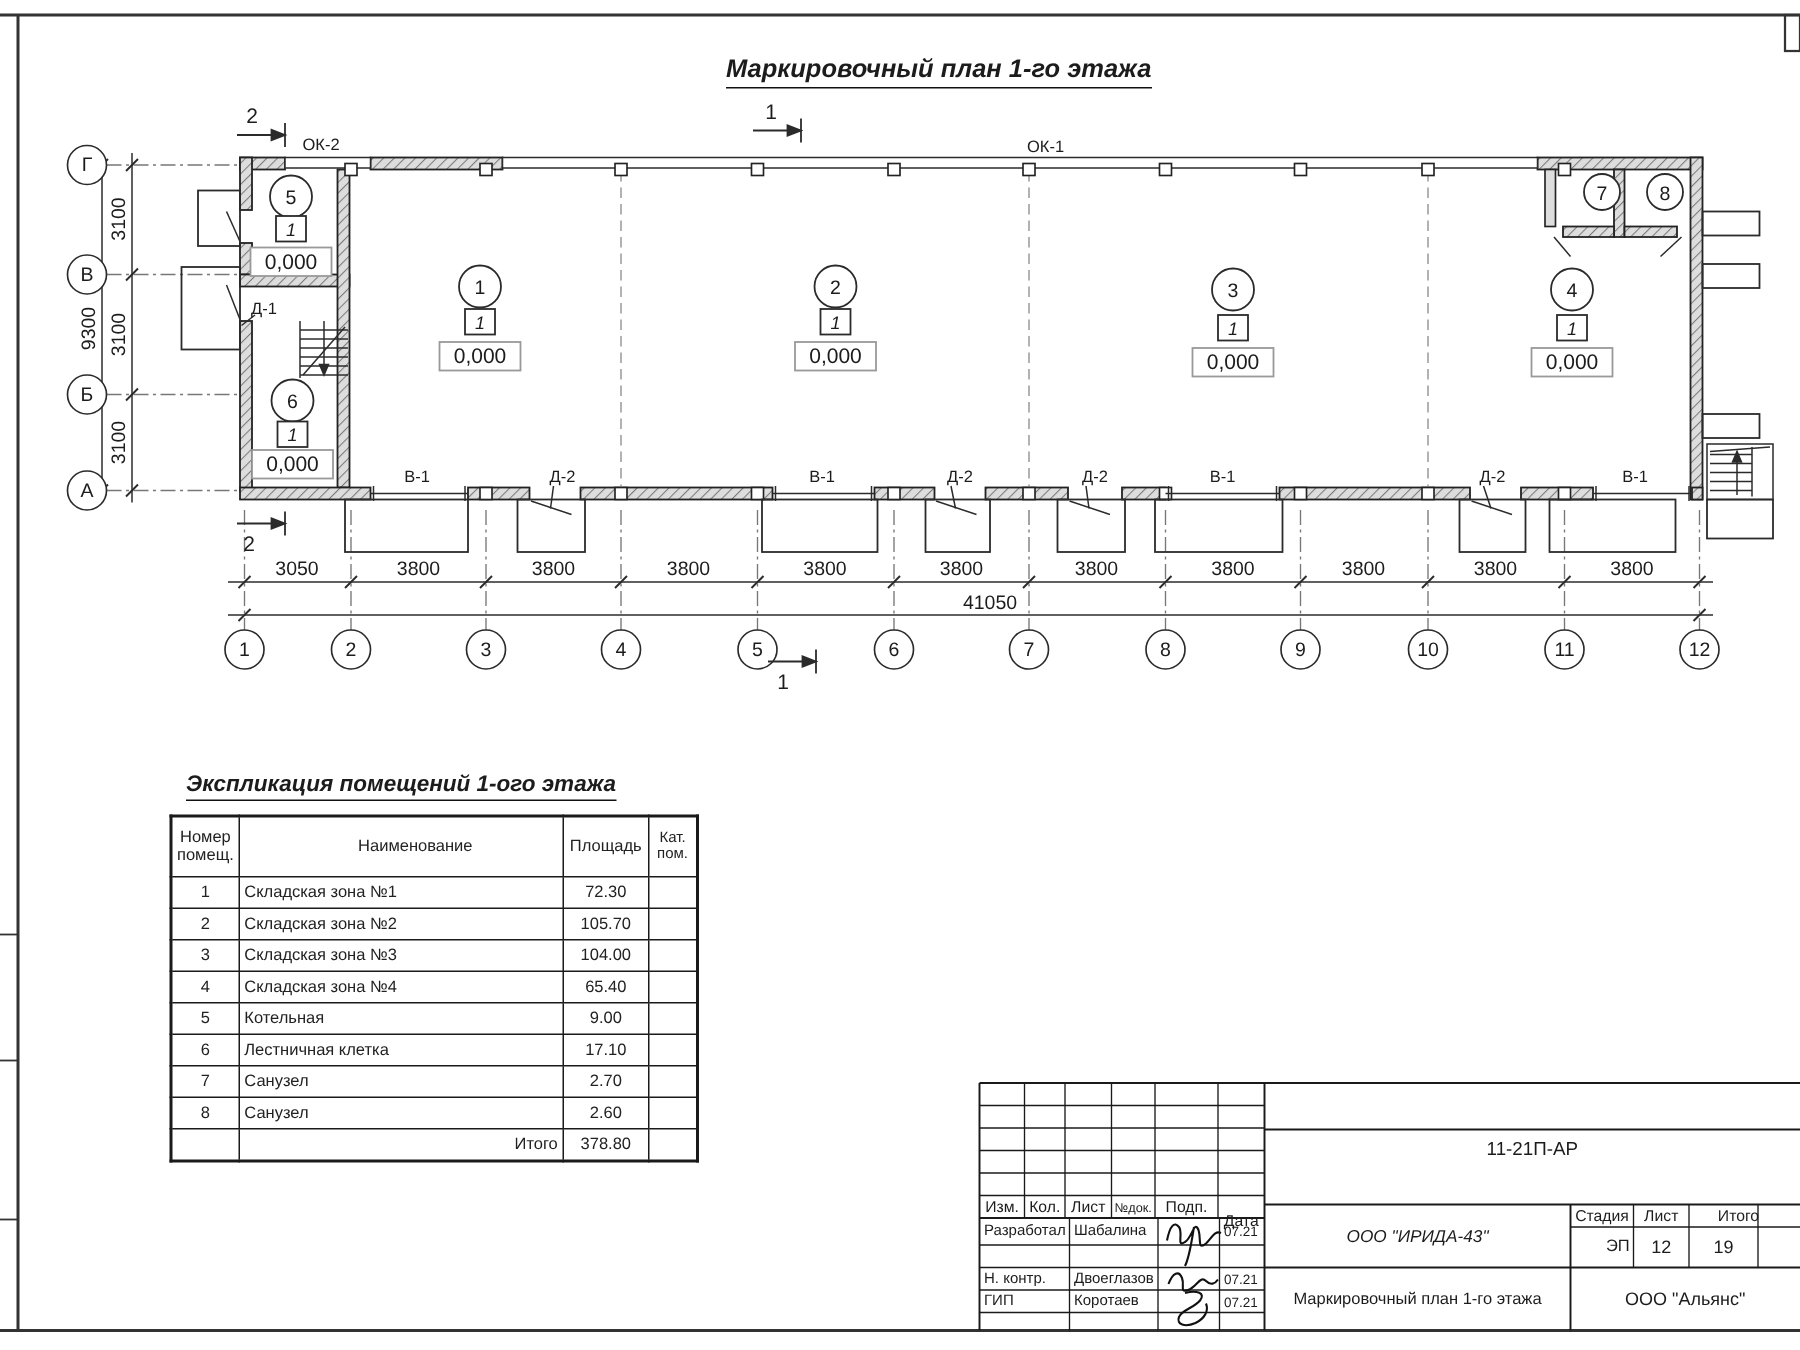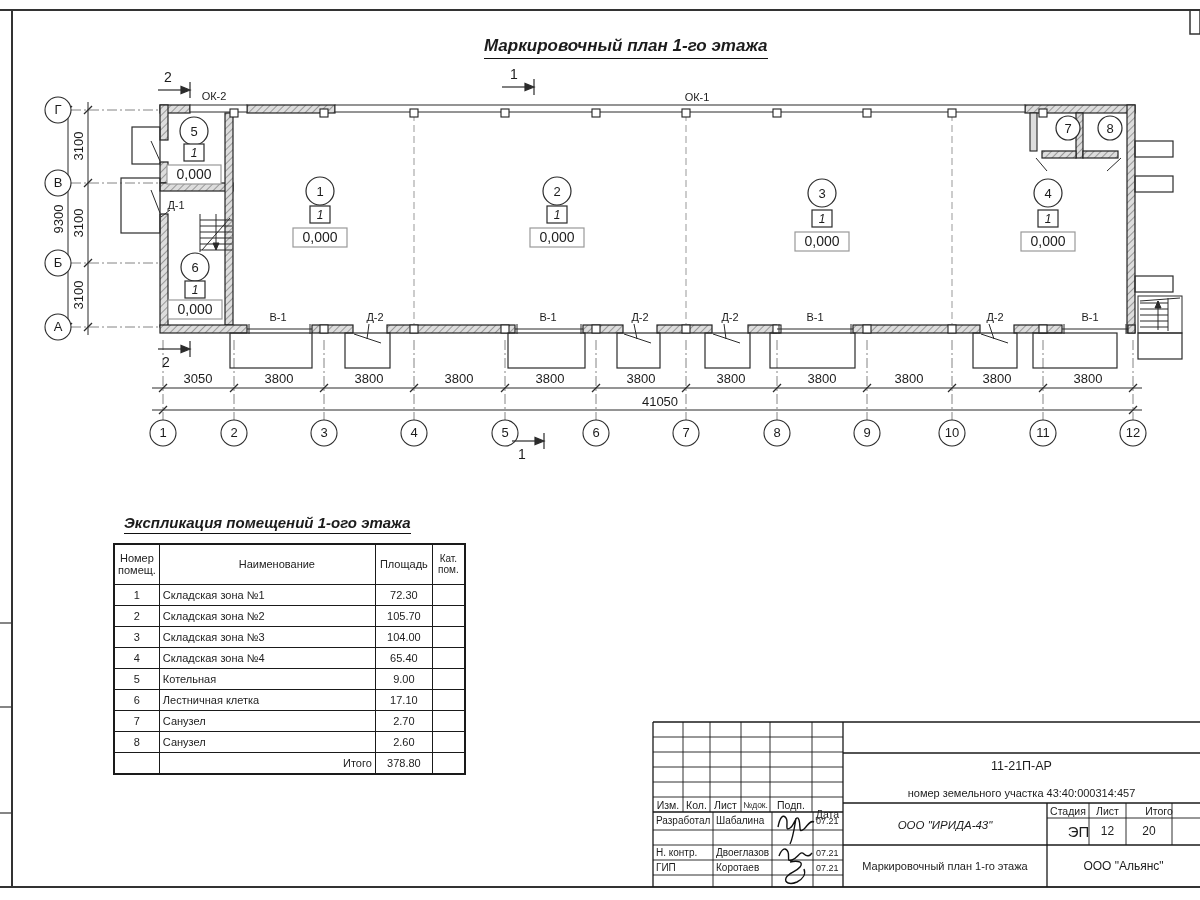--- a/index.html
+++ b/index.html
@@ -491,21 +491,20 @@
     <tr class="rw" style="height:22px;">
       <td></td>
       <td class="r">Итого</td>
       <td class="c">378.80</td>
       <td></td>
     </tr>
   </tfoot>
 </table>
 
 <div class="tb cen" style="left:843px;top:752px;width:357px;height:27px;font-size:12.5px;">11-21П-АР</div>
-<div class="tb cen" style="left:843px;top:785px;width:357px;height:15px;font-size:11px;">номер земельного участка 43:40:000314:457</div>
 
 <div class="tb cen" style="left:653px;top:797px;width:30px;height:15px;font-size:10.5px;">Изм.</div>
 <div class="tb cen" style="left:683px;top:797px;width:27px;height:15px;font-size:10.5px;">Кол.</div>
 <div class="tb cen" style="left:710px;top:797px;width:31px;height:15px;font-size:10.5px;">Лист</div>
 <div class="tb cen" style="left:741px;top:797px;width:29px;height:15px;font-size:8.5px;">№док.</div>
 <div class="tb cen" style="left:770px;top:797px;width:42px;height:15px;font-size:10.5px;">Подп.</div>
 <div class="tb cen" style="left:812px;top:797px;width:31px;height:33px;font-size:10.5px;">Дата</div>
 
 <div class="tb" style="left:656px;top:815px;font-size:10px;">Разработал</div>
 <div class="tb" style="left:716px;top:815px;font-size:10px;">Шабалина</div>
@@ -514,19 +513,19 @@
 <div class="tb" style="left:716px;top:847px;font-size:10px;">Двоеглазов</div>
 <div class="tb" style="left:816px;top:848px;font-size:9px;">07.21</div>
 <div class="tb" style="left:656px;top:862px;font-size:10px;">ГИП</div>
 <div class="tb" style="left:716px;top:862px;font-size:10px;">Коротаев</div>
 <div class="tb" style="left:816px;top:863px;font-size:9px;">07.21</div>
 
 <div class="tb cen ital" style="left:843px;top:808px;width:204px;height:34px;font-size:11.5px;">ООО "ИРИДА-43"</div>
 <div class="tb cen" style="left:1047px;top:804px;width:42px;height:14px;font-size:10.5px;">Стадия</div>
 <div class="tb cen" style="left:1089px;top:804px;width:37px;height:14px;font-size:10.5px;">Лист</div>
 <div class="tb cen" style="left:1126px;top:804px;width:66px;height:14px;font-size:10.5px;">Итого</div>
-<div class="tb cen" style="left:1047px;top:820px;width:63px;height:22px;font-size:15px;text-align:center;">ЭП</div>
+<div class="tb cen" style="left:1047px;top:820px;width:63px;height:22px;font-size:11px;text-align:center;">ЭП</div>
 <div class="tb cen" style="left:1089px;top:820px;width:37px;height:22px;font-size:12px;">12</div>
-<div class="tb cen" style="left:1126px;top:820px;width:46px;height:22px;font-size:12px;">20</div>
+<div class="tb cen" style="left:1126px;top:820px;width:46px;height:22px;font-size:12px;">19</div>
 <div class="tb cen" style="left:843px;top:845px;width:204px;height:41px;font-size:11px;">Маркировочный план 1-го этажа</div>
 <div class="tb cen" style="left:1047px;top:845px;width:153px;height:41px;font-size:12px;">ООО "Альянс"</div>
 
 </div>
 
 </body></html>

